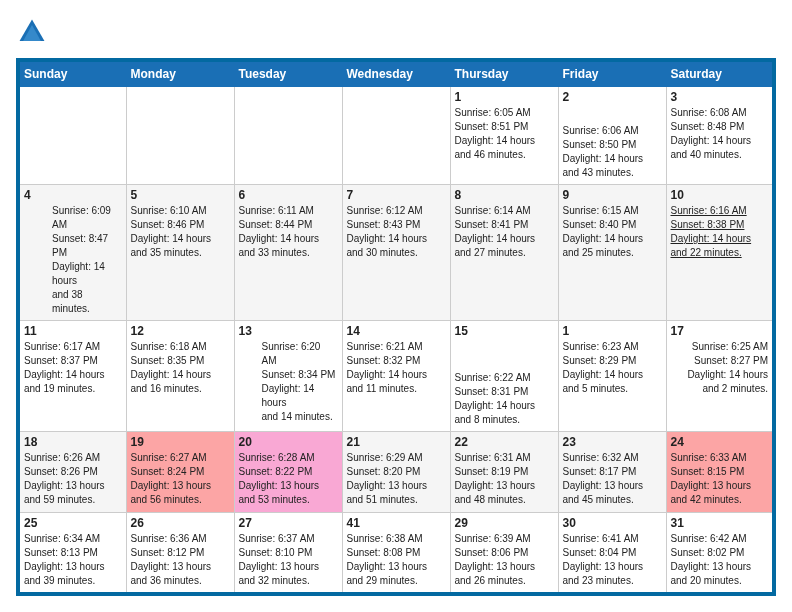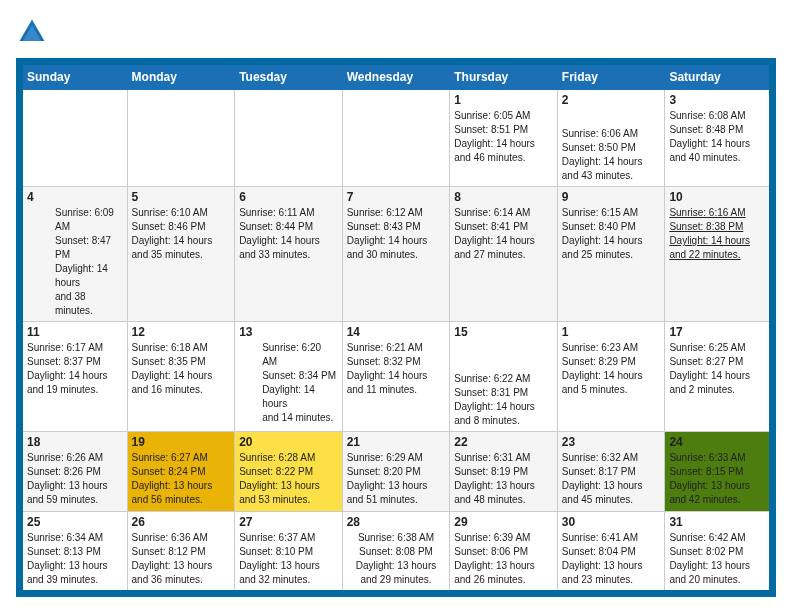--- a/index.html
+++ b/index.html
@@ -48,21 +48,21 @@
       font-size: 36px;
       font-weight: normal;
       color: #222;
     }
     .location {
       font-size: 15px;
       color: #444;
     }
     .calendar {
       flex: 1;
-      border: 7px solid #0369a1;
+      border: 4px solid #0369a1;
       border-collapse: collapse;
       width: 100%;
       table-layout: fixed;
     }
     .calendar th {
       background: #1a6fb5;
       color: #fff;
       font-size: 12px;
       font-weight: bold;
       padding: 5px 4px;
@@ -246,42 +246,42 @@
           </td>
           <td>
             <span class="day-num">1</span>
             <div class="day-info" style="white-space: pre-line;">Sunrise: 6:23 AM
 Sunset: 8:29 PM
 Daylight: 14 hours
 and 5 minutes.</div>
           </td>
           <td>
             <span class="day-num">17</span>
-            <div class="day-info" style="white-space: pre-line;">Sunrise: 6:25 AM
+            <div class="day-info" style="white-space: pre-line; text-align: right;">Sunrise: 6:25 AM
 Sunset: 8:27 PM
 Daylight: 14 hours
 and 2 minutes.</div>
           </td>
         </tr>
         <tr>
           <td style="background: rgb(245, 245, 245);">
             <span class="day-num">18</span>
             <div class="day-info" style="white-space: pre-line;">Sunrise: 6:26 AM
 Sunset: 8:26 PM
 Daylight: 13 hours
 and 59 minutes.</div>
           </td>
-          <td style="background: #eab308;">
+          <td style="background: #fca5a5;">
             <span class="day-num">19</span>
             <div class="day-info" style="white-space: pre-line;">Sunrise: 6:27 AM
 Sunset: 8:24 PM
 Daylight: 13 hours
 and 56 minutes.</div>
           </td>
-          <td style="background: #fde047;">
+          <td style="background: #f9a8d4;">
             <span class="day-num">20</span>
             <div class="day-info" style="white-space: pre-line;">Sunrise: 6:28 AM
 Sunset: 8:22 PM
 Daylight: 13 hours
 and 53 minutes.</div>
           </td>
           <td style="background: rgb(245, 245, 245);">
             <span class="day-num">21</span>
             <div class="day-info" style="white-space: pre-line;">Sunrise: 6:29 AM
 Sunset: 8:20 PM
@@ -295,21 +295,21 @@
 Daylight: 13 hours
 and 48 minutes.</div>
           </td>
           <td style="background: rgb(245, 245, 245);">
             <span class="day-num">23</span>
             <div class="day-info" style="white-space: pre-line;">Sunrise: 6:32 AM
 Sunset: 8:17 PM
 Daylight: 13 hours
 and 45 minutes.</div>
           </td>
-          <td style="background: #4d7c0f;">
+          <td style="background: #fca5a5;">
             <span class="day-num">24</span>
             <div class="day-info" style="white-space: pre-line;">Sunrise: 6:33 AM
 Sunset: 8:15 PM
 Daylight: 13 hours
 and 42 minutes.</div>
           </td>
         </tr>
         <tr>
           <td>
             <span class="day-num">25</span>
@@ -326,22 +326,22 @@
 and 36 minutes.</div>
           </td>
           <td>
             <span class="day-num">27</span>
             <div class="day-info" style="white-space: pre-line;">Sunrise: 6:37 AM
 Sunset: 8:10 PM
 Daylight: 13 hours
 and 32 minutes.</div>
           </td>
           <td>
-            <span class="day-num">28</span>
-            <div class="day-info" style="white-space: pre-line; text-align: center;">Sunrise: 6:38 AM
+            <span class="day-num">41</span>
+            <div class="day-info" style="white-space: pre-line;">Sunrise: 6:38 AM
 Sunset: 8:08 PM
 Daylight: 13 hours
 and 29 minutes.</div>
           </td>
           <td>
             <span class="day-num">29</span>
             <div class="day-info" style="white-space: pre-line;">Sunrise: 6:39 AM
 Sunset: 8:06 PM
 Daylight: 13 hours
 and 26 minutes.</div>

